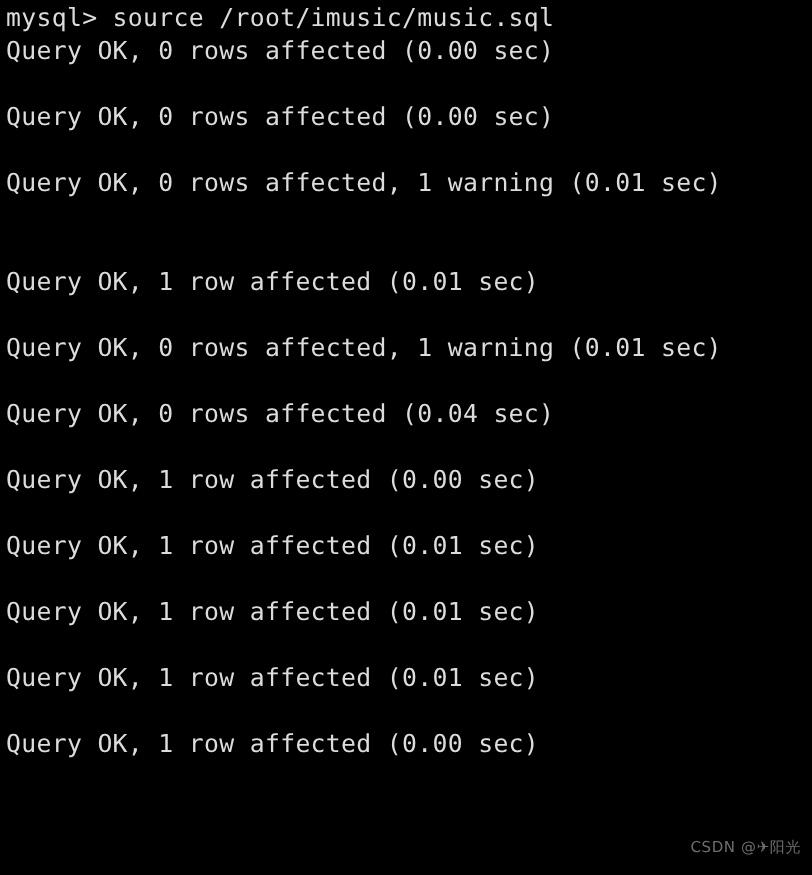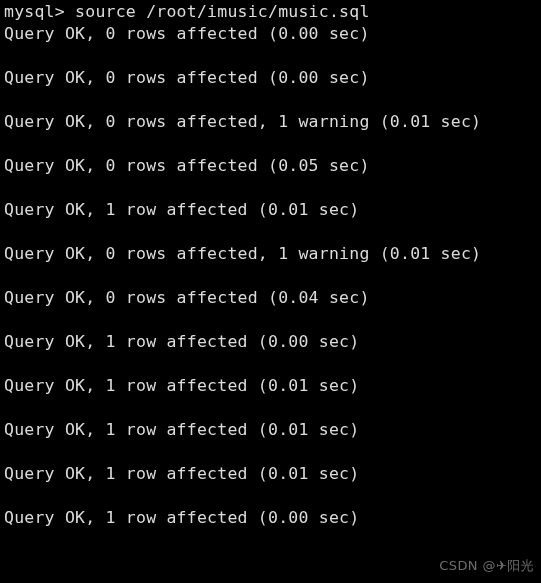--- a/index.html
+++ b/index.html
@@ -31,41 +31,40 @@
     white-space: pre;
     font-family: "DejaVu Sans Mono", "Liberation Mono", monospace;
   }
   .term-line.blank {
     color: transparent;
   }
   #watermark {
     position: absolute;
     right: 7px;
     bottom: 10px;
-    font-size: 13px;
+    font-size: 10px;
     line-height: 15px;
     color: #6e6e6e;
     font-family: "DejaVu Sans", "Liberation Sans", sans-serif;
     white-space: pre;
     letter-spacing: 0.4px;
   }
 </style>
 </head>
 <body>
 
 <div id="terminal">
   <div id="terminal-output">
       <span class="term-line">mysql&gt; source /root/imusic/music.sql</span>
       <span class="term-line">Query OK, 0 rows affected (0.00 sec)</span>
       <span class="term-line blank"></span>
       <span class="term-line">Query OK, 0 rows affected (0.00 sec)</span>
       <span class="term-line blank"></span>
       <span class="term-line">Query OK, 0 rows affected, 1 warning (0.01 sec)</span>
       <span class="term-line blank"></span>
-      <span class="term-line">Query OK, 0 rows affected (0.05 sec)</span>
       <span class="term-line blank"></span>
       <span class="term-line">Query OK, 1 row affected (0.01 sec)</span>
       <span class="term-line blank"></span>
       <span class="term-line">Query OK, 0 rows affected, 1 warning (0.01 sec)</span>
       <span class="term-line blank"></span>
       <span class="term-line">Query OK, 0 rows affected (0.04 sec)</span>
       <span class="term-line blank"></span>
       <span class="term-line">Query OK, 1 row affected (0.00 sec)</span>
       <span class="term-line blank"></span>
       <span class="term-line">Query OK, 1 row affected (0.01 sec)</span>

